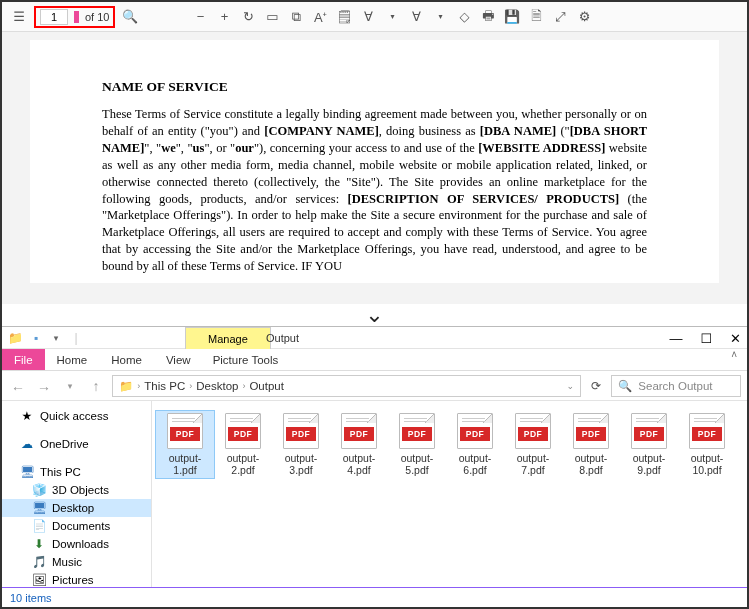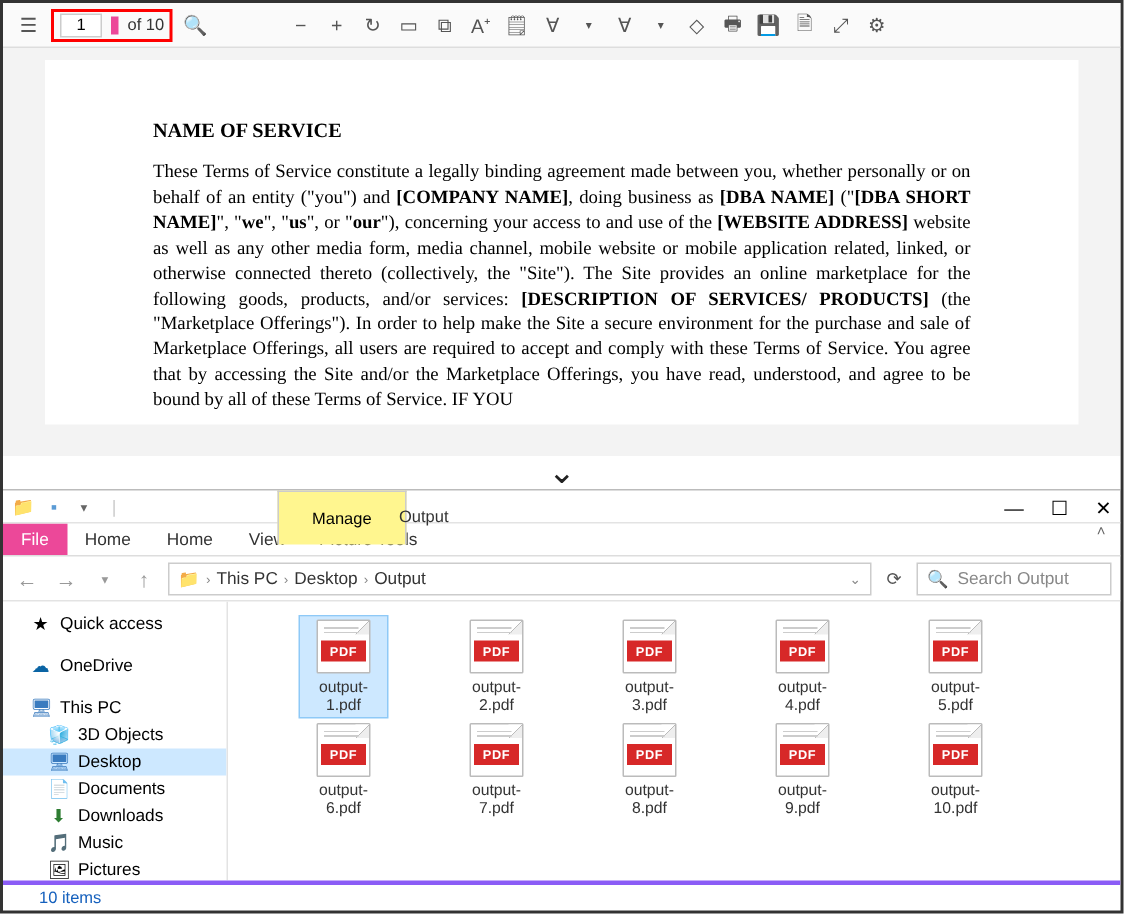--- a/index.html
+++ b/index.html
@@ -12,21 +12,21 @@
 .pdf-view { height: 272px; background: #f3f3f3; overflow: hidden; padding: 8px 28px; }
 .pdf-page { background: #fff; width: 100%; padding: 38px 72px 8px 72px; font-family: "Times New Roman", serif; font-size: 12.5px; color: #000; line-height: 1.35; }
 .pdf-page h2 { font-size: 13.5px; font-weight: bold; margin-bottom: 4px; }
 .right-align { text-align: right; margin-bottom: 2px; }
 .underline-gap { display: inline-block; border-bottom: 1px solid #000; width: 100px; vertical-align: bottom; }
 .body-p { text-align: justify; margin-top: 10px; }
 .chevron { height: 22px; display: flex; align-items: center; justify-content: center; font-size: 22px; color: #222; background: #fff; }
 .explorer { border-top: 1px solid #bbb; height: 281px; display: flex; flex-direction: column; }
 .qat { height: 22px; display: flex; align-items: center; padding: 0 6px; gap: 4px; border-bottom: 1px solid #e3e3e3; position: relative; }
 .qat .ico { width: 16px; height: 16px; font-size: 12px; display: flex; align-items: center; justify-content: center; }
-.qat .tab { position: absolute; top: 0; height: 36px; display: flex; align-items: center; font-size: 11px; }
+.qat .tab { position: absolute; top: 0; height: 22px; display: flex; align-items: center; font-size: 11px; }
 .qat .manage { left: 183px; background: #fff68f; padding: 0 22px; border-top: 1px solid #ccc; border-left: 1px solid #ccc; border-right: 1px solid #ccc; }
 .qat .title { left: 264px; color: #333; }
 .win-controls { position: absolute; right: 6px; top: 0; display: flex; gap: 18px; height: 22px; align-items: center; font-size: 13px; }
 .ribbon-tabs { height: 22px; display: flex; align-items: stretch; border-bottom: 1px solid #ddd; font-size: 11.5px; }
 .ribbon-tabs .tab { padding: 0 12px; display: flex; align-items: center; color: #333; cursor: pointer; }
 .ribbon-tabs .file { background: #ec4899; color: #fff; text-align: center; }
 .ribbon-tabs .pictools { padding: 0 10px; }
 .ribbon-tabs .caret { margin-left: auto; padding: 0 10px; color: #666; font-size: 10px; }
 .addr { height: 30px; display: flex; align-items: center; gap: 6px; padding: 0 6px; border-bottom: 1px solid #e3e3e3; }
 .nav-arrow { width: 20px; text-align: center; color: #999; font-size: 14px; cursor: pointer; }
@@ -36,28 +36,28 @@
 .refresh { color: #555; cursor: pointer; padding: 0 4px; }
 .search-box { width: 130px; border: 1px solid #ccc; height: 22px; display: flex; align-items: center; padding: 0 6px; color: #888; font-size: 11.5px; gap: 6px; }
 .content { flex: 1; display: flex; overflow: hidden; }
 .sidebar { width: 150px; border-right: 1px solid #e3e3e3; padding: 6px 0; font-size: 11.5px; overflow: hidden; }
 .sb-item { display: flex; align-items: center; gap: 6px; padding: 2px 8px 2px 18px; cursor: pointer; }
 .sb-item.sub { padding-left: 30px; }
 .sb-item.sel { background: #cde8ff; }
 .sb-item .ic { width: 14px; text-align: center; font-size: 12px; }
 .sb-sep { height: 10px; }
 .files { flex: 1; padding: 10px 4px; display: flex; flex-wrap: wrap; align-content: flex-start; gap: 2px 0; overflow: hidden; }
-.file-item { width: 58px; display: flex; flex-direction: column; align-items: center; text-align: center; font-size: 10.5px; color: #333; cursor: pointer; padding: 2px; margin-left: 44px; }
+.file-item { width: 58px; display: flex; flex-direction: column; align-items: center; text-align: center; font-size: 10.5px; color: #333; cursor: pointer; padding: 2px; }
 .file-item.sel { background: #cde8ff; outline: 1px solid #8ec9f7; }
 .pdf-icon { width: 36px; height: 36px; position: relative; margin-bottom: 3px; }
 .pdf-icon .sheet { position: absolute; inset: 0; background: #fff; border: 1px solid #bbb; border-radius: 1px; }
 .pdf-icon .sheet::before { content: ""; position: absolute; top: 0; right: 0; width: 9px; height: 9px; background: linear-gradient(135deg, #fff 0 49%, #bbb 50% 52%, #eee 53% 100%); }
 .pdf-icon .lines { position: absolute; top: 5px; left: 5px; right: 8px; height: 5px; background: repeating-linear-gradient(#ccc 0 1px, transparent 1px 3px); }
 .pdf-icon .badge { position: absolute; left: 3px; right: 3px; top: 14px; height: 14px; background: #d72828; color: #fff; font-size: 8.5px; font-weight: bold; display: flex; align-items: center; justify-content: center; letter-spacing: 0.5px; }
-.status { height: 20px; border-top: 3px solid #8b5cf6; padding: 0 24px; display: flex; align-items: center; font-size: 11px; color: #1560bd; }
+.status { height: 20px; border-top: 1px solid #8b5cf6; padding: 0 8px; display: flex; align-items: center; font-size: 11px; color: #1560bd; }
 </style>
 </head>
 <body>
 
 <div class="pdf-toolbar">
   <div class="ico">☰</div>
   <div class="page-box">
     <input value="1" style="">
     <span class="page-of">of 10</span>
   </div>

